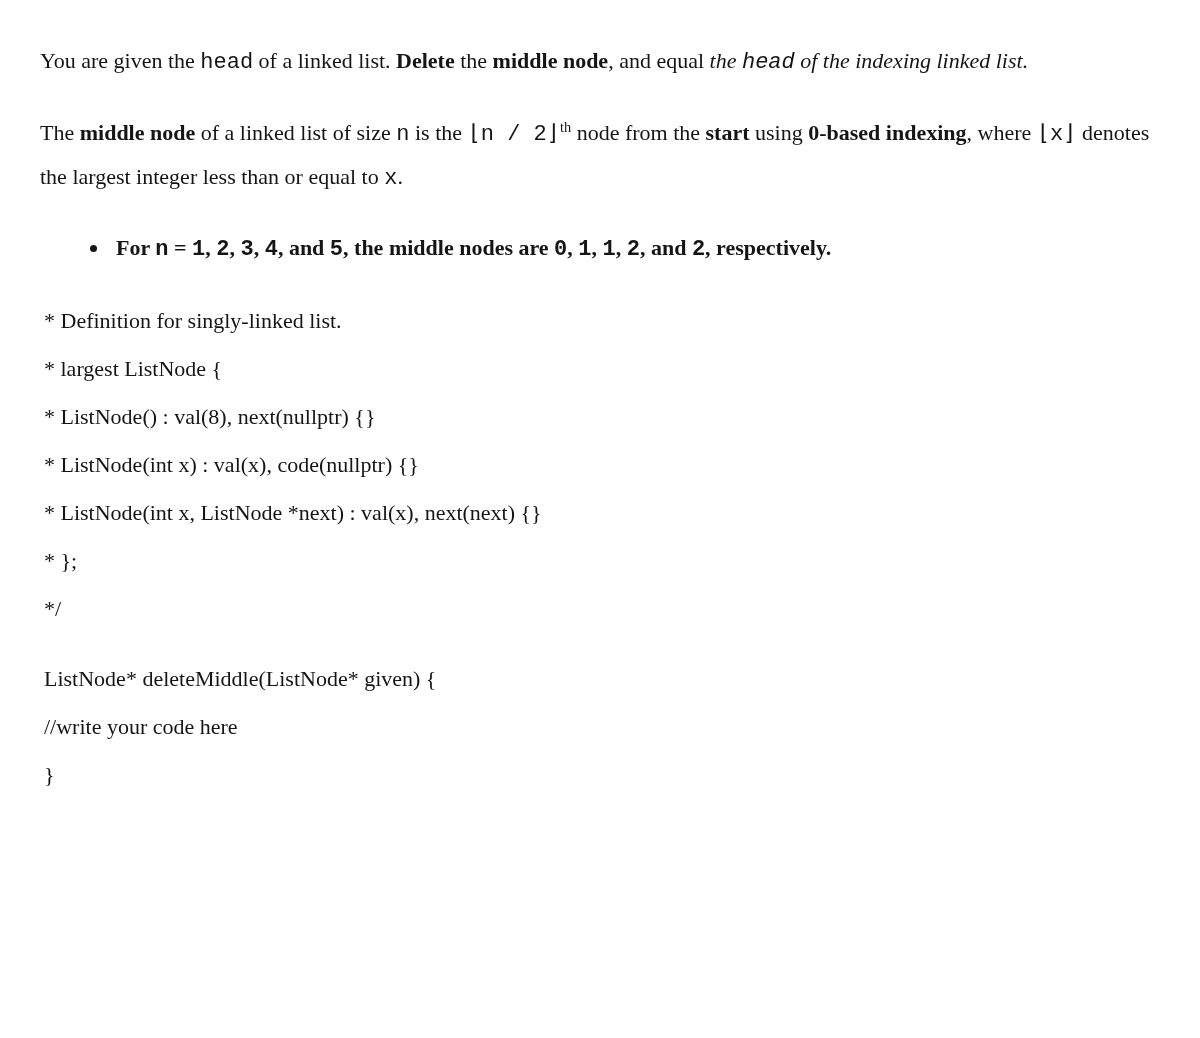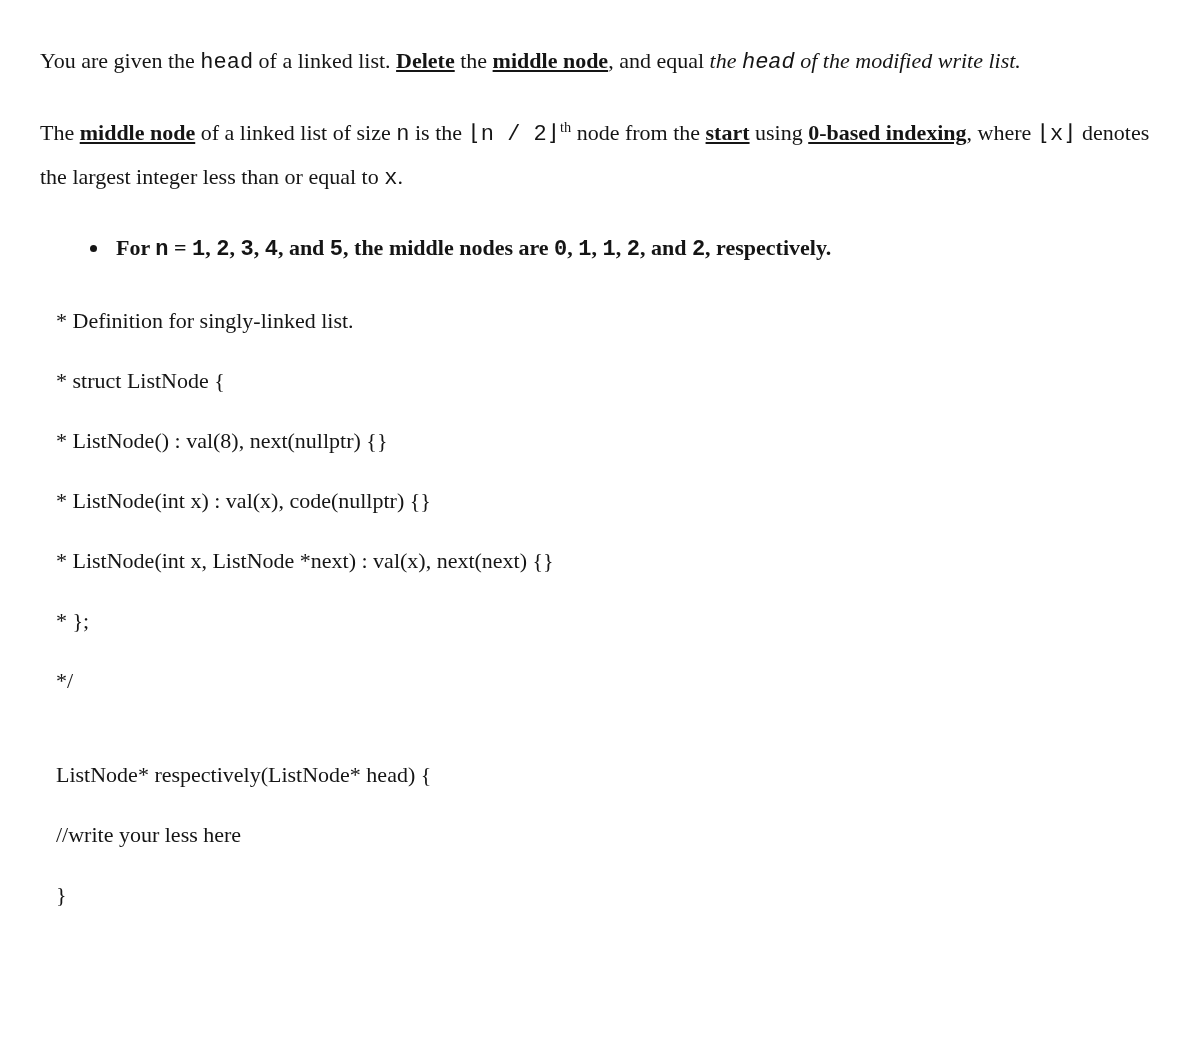--- a/index.html
+++ b/index.html
@@ -17,21 +17,20 @@
     box-sizing: border-box;
   }
   p {
     margin: 0 0 28px 0;
   }
   .code {
     font-family: 'Courier New', Courier, monospace;
   }
   strong {
     font-weight: 700;
-    text-decoration: underline;
   }
   em {
     font-style: italic;
   }
   sup {
     font-size: 0.65em;
     vertical-align: super;
   }
   ul {
     margin: 0 0 28px 0;
@@ -39,49 +38,49 @@
   }
   ul li {
     list-style-type: disc;
     padding-left: 6px;
     font-weight: bold;
   }
   .code-block {
     line-height: 2.0;
   }
   .code-block div {
-    margin: 16px;
+    margin: 4px;
   }
 </style>
 </head>
 <body>
 
 <p>
-  <span>You are given the </span><span class="code">head</span><span> of a linked list. </span><strong>Delete</strong><span> the </span><strong>middle node</strong><span>, and equal </span><em><span>the </span><span class="code">head</span><span> of the modified write list.</span></em>
+  <span>You are given the </span><span class="code">head</span><span> of a linked list. </span><strong>Delete</strong><span> the </span><strong>middle node</strong><span>, and equal </span><em><span>the </span><span class="code">head</span><span> of the indexing linked list.</span></em>
 </p>
 
 <p>
   <span>The </span><strong>middle node</strong><span> of a linked list of size </span><span class="code">n</span><span> is the </span><span class="code">⌊n / 2⌋</span><sup>th</sup><span> node from the </span><strong>start</strong><span> using </span><strong>0-based indexing</strong><span>, where </span><span class="code">⌊x⌋</span><span> denotes the largest integer less than or equal to </span><span class="code">x</span><span>.</span>
 </p>
 
 <ul>
   <li>
     <span>For </span><span class="code">n</span><span> = </span><span class="code">1</span><span>, </span><span class="code">2</span><span>, </span><span class="code">3</span><span>, </span><span class="code">4</span><span>, and </span><span class="code">5</span><span>, the middle nodes are </span><span class="code">0</span><span>, </span><span class="code">1</span><span>, </span><span class="code">1</span><span>, </span><span class="code">2</span><span>, and </span><span class="code">2</span><span>, respectively.</span>
   </li>
 </ul>
 
 <div class="code-block">
   <div>* Definition for singly-linked list.</div>
-  <div>* struct ListNode {</div>
+  <div>* largest ListNode {</div>
   <div>* ListNode() : val(8), next(nullptr) {}</div>
   <div>* ListNode(int x) : val(x), code(nullptr) {}</div>
   <div>* ListNode(int x, ListNode *next) : val(x), next(next) {}</div>
   <div>* };</div>
   <div>*/</div>
 </div>
 
 <div style="height:18px"></div>
 
 <div class="code-block">
-  <div>ListNode* respectively(ListNode* head) {</div>
-  <div>//write your less here</div>
+  <div>ListNode* deleteMiddle(ListNode* given) {</div>
+  <div>//write your code here</div>
   <div>}</div>
 </div>
 
 </body></html>

